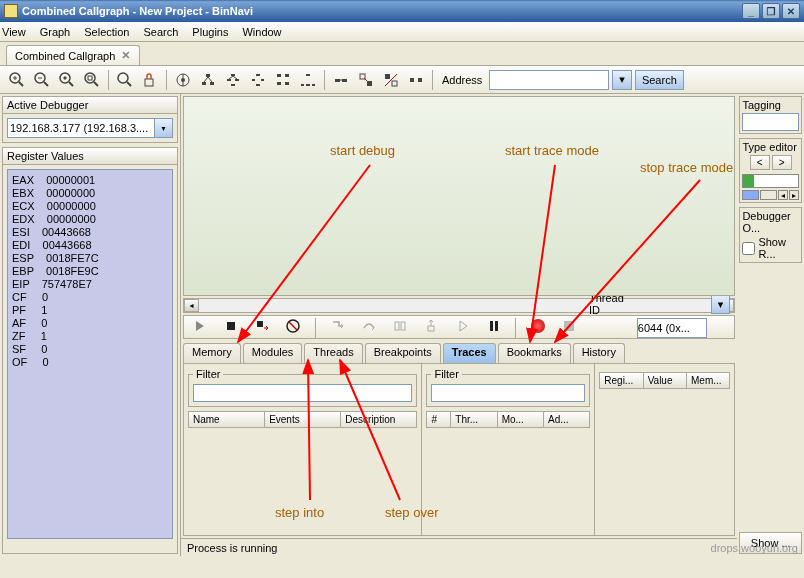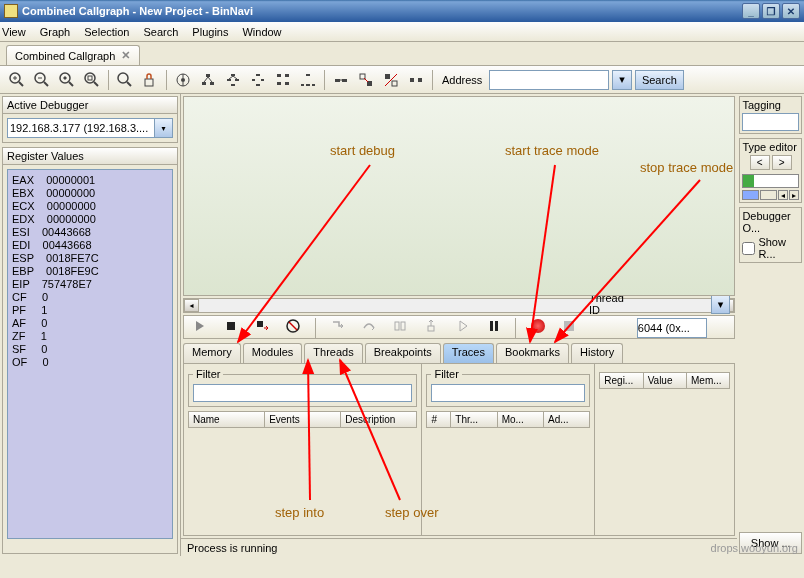--- a/index.html
+++ b/index.html
@@ -28,21 +28,21 @@
 .centercol{flex:1;display:flex;flex-direction:column;position:relative}
 .graph{flex:1;background:linear-gradient(180deg,#f0f4ea 0%,#dce5d0 100%);border:1px solid #aca899;margin:2px;position:relative;min-height:200px}
 .scroll-h{height:15px;background:#ece9d8;border:1px solid #aca899;margin:0 2px;display:flex}
 .scroll-h .arr{width:15px;background:linear-gradient(#fdfdfd,#d4d0c8);border:1px solid #aca899;display:flex;align-items:center;justify-content:center;font-size:8px}
 .scroll-h .track{flex:1;background:#efefef}
 .dbgbar{height:24px;background:linear-gradient(#fdfdfd,#ece9d8);border:1px solid #aca899;margin:2px;display:flex;align-items:flex-end;padding:0 4px;gap:8px}
 .dbgbtn{width:24px;height:24px;border:1px solid transparent;display:flex;align-items:center;justify-content:center;color:#666}
 .dbgbtn.enabled{color:#222}
 .dbgrow-tabs{height:22px;display:flex;align-items:flex-end;margin:0 2px}
 .dtab{height:20px;background:linear-gradient(#f5f3ea,#e5e2d5);border:1px solid #aca899;border-bottom:none;border-radius:3px 3px 0 0;padding:2px 8px;margin-right:2px}
-.dtab.active{background:linear-gradient(#b8d8f8,#9cc0e8);font-weight:normal}
+.dtab.active{background:linear-gradient(#b8d8f8,#9cc0e8);font-weight:bold}
 .subpanels{flex:1;display:flex;margin:0 2px 2px 2px;border:1px solid #aca899;background:#ece9d8}
 .subpanel{flex:1;border-right:1px solid #aca899;padding:4px}
 .subpanel:last-child{border-right:none}
 .fieldset{border:1px solid #aca899;padding:4px;margin-bottom:4px;background:#ece9d8}
 .fieldset legend{padding:0 3px;background:#ece9d8}
 .filterinp{width:100%;border:1px solid #7f9db9;height:18px;background:#fff}
 .thdr{display:flex;border:1px solid #aca899;background:linear-gradient(#fff,#e5e2d5);margin-top:4px}
 .thdr div{padding:2px 4px;border-right:1px solid #aca899;flex:1;font-size:10px}
 .thdr div:last-child{border-right:none}
 .rightcol{width:90px;display:flex;flex-direction:column}

